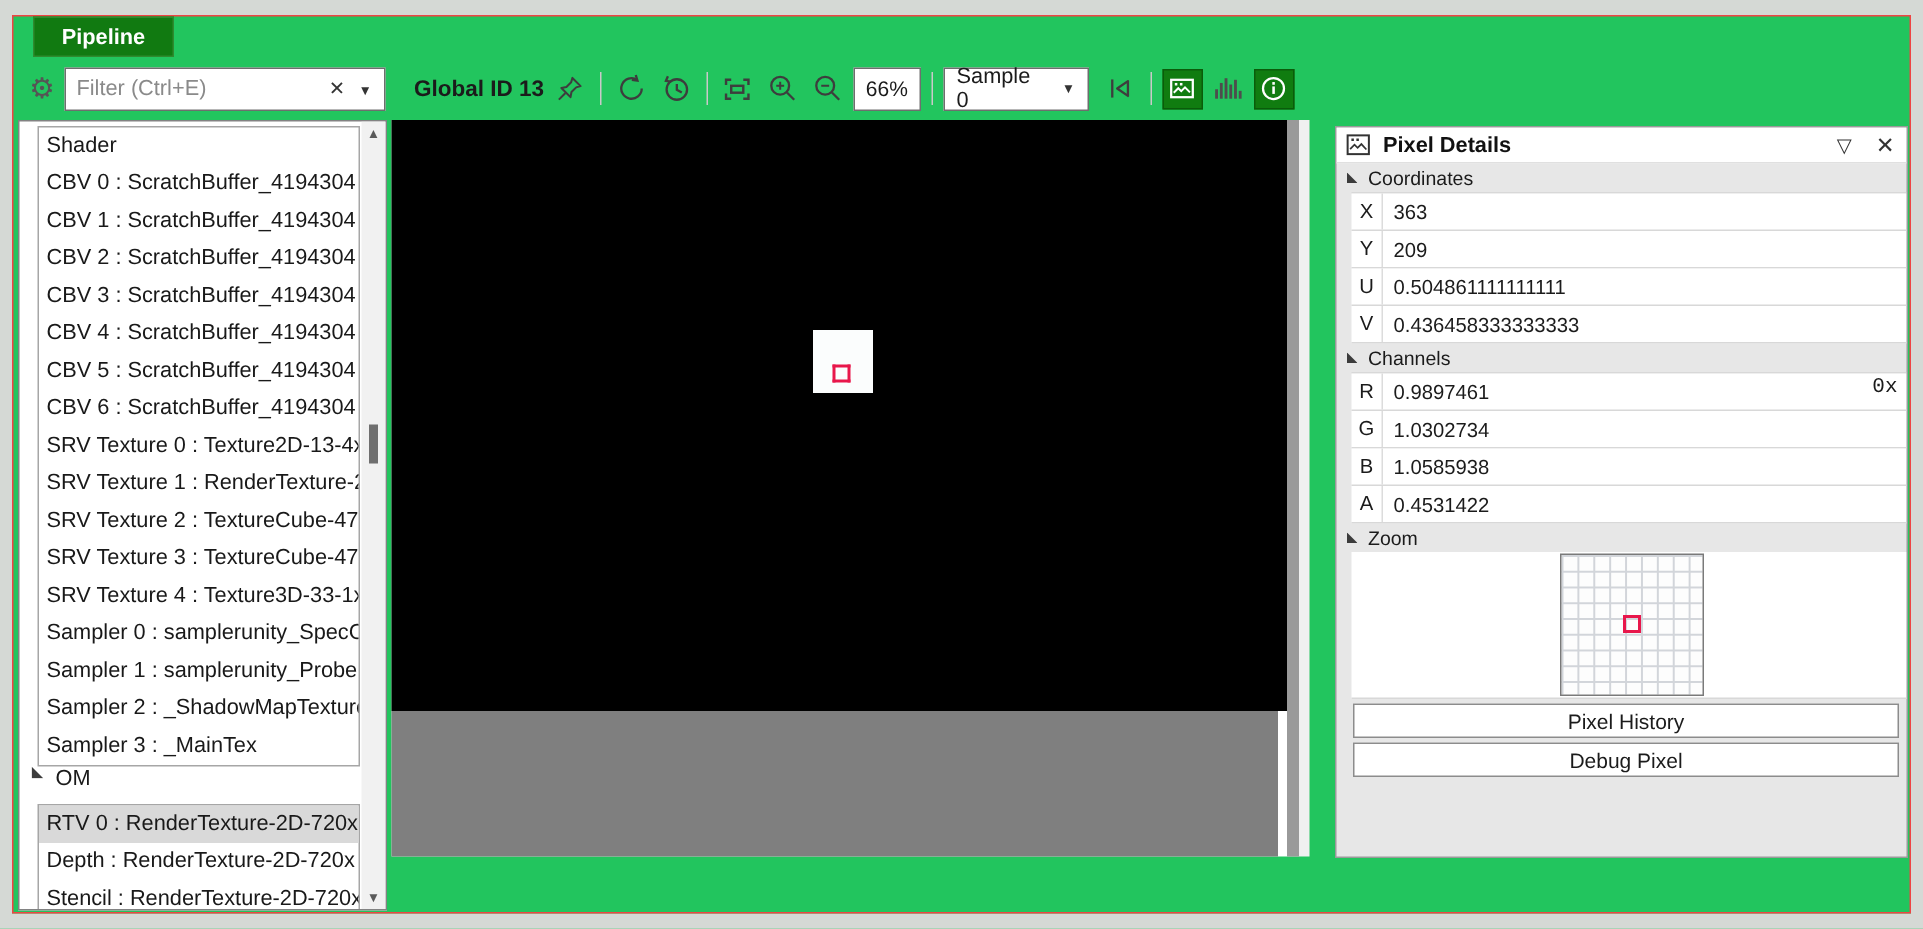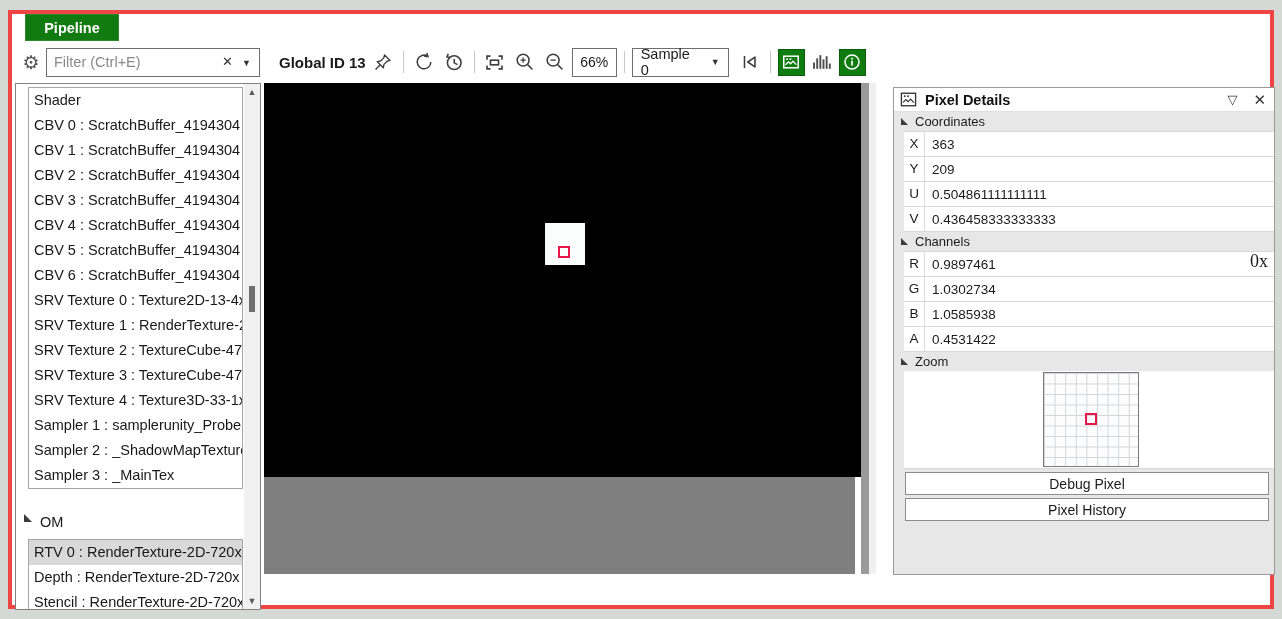--- a/index.html
+++ b/index.html
@@ -1,17 +1,17 @@
 <!DOCTYPE html>
 <html><head>
 <meta charset="utf-8">
 <style>
   * { box-sizing: border-box; margin: 0; padding: 0; }
   html,body { width:1282px; height:619px; background:#d5d9d5; font-family:"Liberation Sans",sans-serif; overflow:hidden; }
-  .window { position:absolute; left:8px; top:10px; width:1266px; height:599px; border:4px solid #ef4444; background:#ffffff; }
+  .window { position:absolute; left:8px; top:10px; width:1266px; height:599px; border:1px solid #ef4444; background:#22c55e; }
 
   
   .tab { position:absolute; left:13px; top:0; width:94px; height:27px; background:#117a11; color:#fff;
          font-weight:bold; font-size:14.5px; display:flex; align-items:center; justify-content:center;
          box-shadow: inset 0 0 0 1px #2f8a2f; cursor:default; }
 
   
   .toolbar { position:absolute; left:0; top:28px; right:0; height:40px; display:flex; align-items:center; padding-left:6px; }
   .tbtn { display:flex; align-items:center; justify-content:center; width:26px; height:26px; }
   .tbtn svg { display:block; }
@@ -57,21 +57,21 @@
   .pd { position:absolute; left:881px; top:73px; width:382px; height:488px; background:#e7e7e7; border:1px solid #9a9a9a; overflow:hidden; }
   .pd-header { height:24px; background:#fff; display:flex; align-items:center; padding:0 8px 0 6px; border-bottom:1px solid #e0e0e0; }
   .pd-title { font-weight:bold; font-size:14.5px; color:#111; margin-left:8px; }
   .pd-header .spacer { flex:1; }
   .pd-hbtn { color:#333; cursor:default; }
   .pd-collapse { font-size:13px; margin-right:16px; }
   .pd-close { font-size:15px; }
   .sec { height:19px; display:flex; align-items:center; padding-left:5px; }
   .sec .tri { width:7px; height:7px; margin:0 7px 0 2px; }
   .sec .lbl { font-size:13px; color:#1b1b1b; }
-  .sec .hex { margin-left:auto; margin-right:6px; font-family:Liberation Serif, serif; font-size:18px; color:#1b1b1b;margin-top:39px; }
+  .sec .hex { margin-left:auto; margin-right:6px; font-family:Liberation Mono, monospace; font-size:14px; color:#1b1b1b;margin-top:39px; }
   .pd-rows { margin-left:10px; border-top:1px solid #d8d8d8; }
   .pd-row { height:25px; background:#fff; border-bottom:1px solid #d8d8d8; display:flex; align-items:center; }
   .pd-k { width:21px; text-align:center; font-size:13.5px; color:#1b1b1b; border-right:1px solid #dcdcdc; align-self:stretch; line-height:24px; flex:none; }
   .pd-v { padding-left:7px; font-size:13.5px; color:#1b1b1b; white-space:nowrap; overflow:hidden; }
   .zoom-area { margin-left:10px; height:98px; background:#fff; position:relative; border-bottom:1px solid #d8d8d8; }
   .zoom-grid { position:absolute; left:139px; top:1px; width:96px; height:95px; background:#fdfdfd; border:1px solid #7a7a7a;
                background-image: linear-gradient(to right,#d2d5da 1px,transparent 1px), linear-gradient(to bottom,#d2d5da 1px,transparent 1px);
                background-size:10.6px 10.5px; }
   .zoom-marker { position:absolute; left:41px; top:40px; width:12px; height:12px; border:2px dashed #e8174b; }
   .action-btn { margin:3px 5px 0 11px; height:23px; background:#fff; border:1px solid #8c8c8c; display:flex; align-items:center; justify-content:center;
@@ -213,20 +213,21 @@
       <div class="trow">CBV 2 : ScratchBuffer_4194304 :</div>
       <div class="trow">CBV 3 : ScratchBuffer_4194304 :</div>
       <div class="trow">CBV 4 : ScratchBuffer_4194304 :</div>
       <div class="trow">CBV 5 : ScratchBuffer_4194304 :</div>
       <div class="trow">CBV 6 : ScratchBuffer_4194304 :</div>
       <div class="trow">SRV Texture 0 : Texture2D-13-4x</div>
       <div class="trow">SRV Texture 1 : RenderTexture-2</div>
       <div class="trow">SRV Texture 2 : TextureCube-47</div>
       <div class="trow">SRV Texture 3 : TextureCube-47</div>
       <div class="trow">SRV Texture 4 : Texture3D-33-1x</div>
+      <div class="trow">Sampler 0 : samplerunity_SpecC</div>
       <div class="trow">Sampler 1 : samplerunity_Probe</div>
       <div class="trow">Sampler 2 : _ShadowMapTexture</div>
       <div class="trow">Sampler 3 : _MainTex</div>
     </div>
 
     <div class="om-row">
       <span class="tri"></span>
       <span>OM</span>
     </div>
 
@@ -321,17 +322,17 @@
     <div class="sec">
       <span class="tri"></span>
       <span class="lbl">Zoom</span>
     </div>
     <div class="zoom-area">
       <div class="zoom-grid">
         <div class="zoom-marker"></div>
       </div>
     </div>
 
+    <div class="action-btn">Pixel History</div>
     <div class="action-btn">Debug Pixel</div>
-    <div class="action-btn">Pixel History</div>
   </div>
 
 </div>
 
 </body></html>

